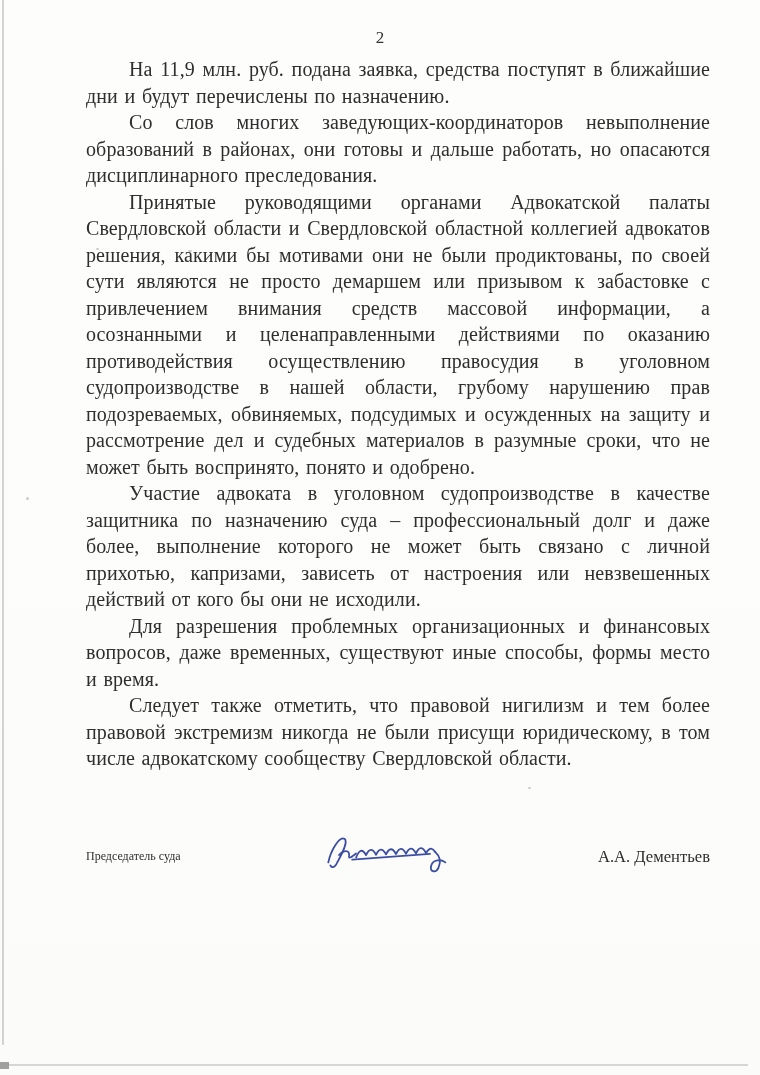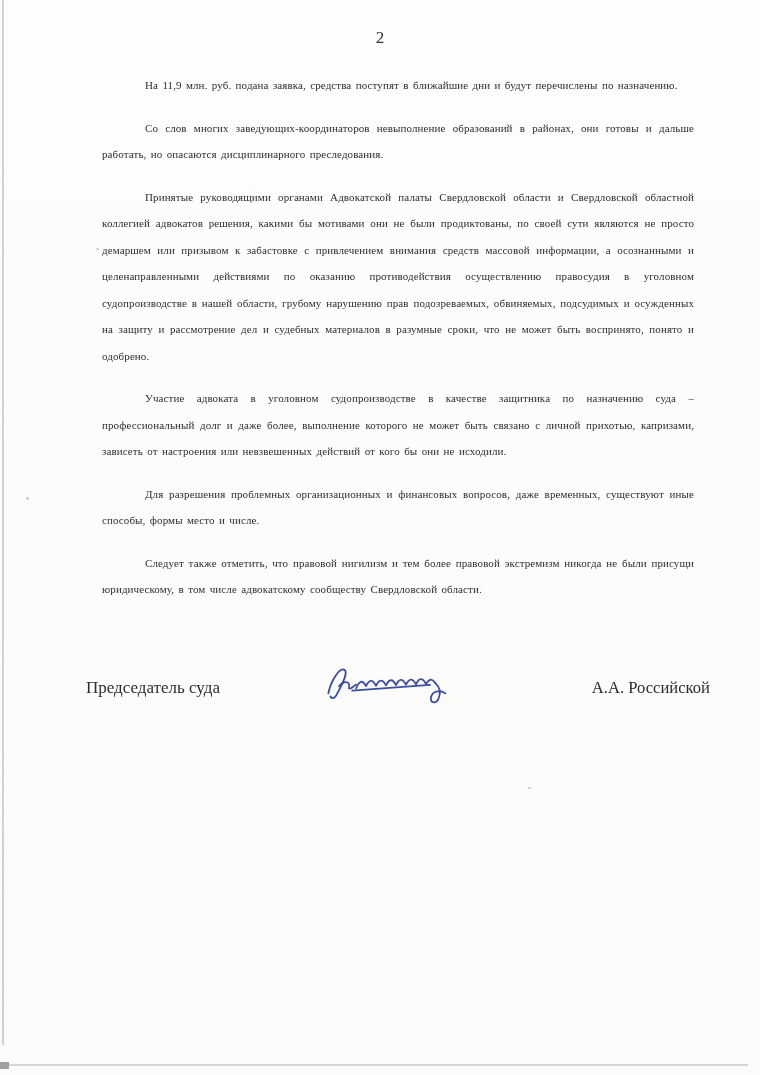--- a/index.html
+++ b/index.html
@@ -55,38 +55,38 @@
     padding-top: 28px;
     text-align: center;
     font-size: 17px;
     line-height: 20px;
     color: #333;
   }
   .doc-body {
     padding: 8px 50px 0 86px; 
   }
   .doc-body p {
-    margin: 16px;
+    margin: 0;
     text-align: justify;
     text-indent: 43px;
-    font-size: 11px;
+    font-size: 20px;
     line-height: 26.5px;
     letter-spacing: .1px;
     word-spacing: 1.5px;
     color: #2e2e2e;
   }
   .signature-row {
     display: flex;
     align-items: center;
     margin-top: 56px;
     padding: 0 50px 0 86px;
   }
   .sig-title {
     flex: 1 1 0;
-    font-size: 17px;
+    font-size: 12px;
     color: #2e2e2e;
     white-space: nowrap;
   }
   .sig-mark {
     flex: 0 0 auto;
     transform: rotate(-2deg);
     margin-top: -8px;
   }
   .sig-name {
     flex: 1 1 0;
@@ -109,37 +109,37 @@
   <div class="speck s3"></div>
   <div class="speck s4"></div>
 
   <div class="page-number">2</div>
 
   <div class="doc-body">
     <p>На 11,9 млн. руб. подана заявка, средства поступят в ближайшие дни и будут перечислены по назначению.</p>
     <p>Со слов многих заведующих-координаторов невыполнение образований в районах, они готовы и дальше работать, но опасаются дисциплинарного преследования.</p>
     <p>Принятые руководящими органами Адвокатской палаты Свердловской области и Свердловской областной коллегией адвокатов решения, какими бы мотивами они не были продиктованы, по своей сути являются не просто демаршем или призывом к забастовке с привлечением внимания средств массовой информации, а осознанными и целенаправленными действиями по оказанию противодействия осуществлению правосудия в уголовном судопроизводстве в нашей области, грубому нарушению прав подозреваемых, обвиняемых, подсудимых и осужденных на защиту и рассмотрение дел и судебных материалов в разумные сроки, что не может быть воспринято, понято и одобрено.</p>
     <p>Участие адвоката в уголовном судопроизводстве в качестве защитника по назначению суда – профессиональный долг и даже более,  выполнение которого не может быть связано с личной прихотью, капризами, зависеть от настроения или невзвешенных действий от кого бы они не исходили.</p>
-    <p>Для разрешения проблемных организационных и финансовых вопросов, даже временных, существуют иные способы, формы место и числе.</p>
+    <p>Для разрешения проблемных организационных и финансовых вопросов, даже временных, существуют иные способы, формы место и время.</p>
     <p>Следует также отметить, что правовой нигилизм и тем более правовой экстремизм никогда не были присущи юридическому, в том числе адвокатскому сообществу Свердловской области.</p>
   </div>
 
   <div class="signature-row">
     <div class="sig-title">Председатель суда</div>
     <div class="sig-mark">
       <svg width="160" height="62" viewBox="0 0 160 62" aria-hidden="true">
         <g fill="none" stroke="#3c4ea3" stroke-width="1.8" stroke-linecap="round" stroke-linejoin="round">
 
           <path d="M10 40 C13 28 22 14 27 17 C31 20 24 32 18 42 C16 45 13 46 12 43"></path>
           <path d="M21 33 C26 28 32 28 31 34 C30 38 34 35 38 32"></path>
 
           <path d="M38 36 Q43 24 48 34 Q53 24 58 34 Q63 24 68 34 Q73 24 78 34 Q83 24 88 34 Q93 24 98 34 Q103 24 108 34 Q113 26 117 33"></path>
 
           <path d="M34 38 L112 35"></path>
 
           <path d="M117 33 C121 37 123 43 120 49 C117 55 110 53 113 46 C115 41 122 40 127 44"></path>
         </g>
       </svg>
     </div>
-    <div class="sig-name">А.А. Российской</div>
+    <div class="sig-name">А.А. Дементьев</div>
   </div>
 
 </div>
 
 </body></html>

